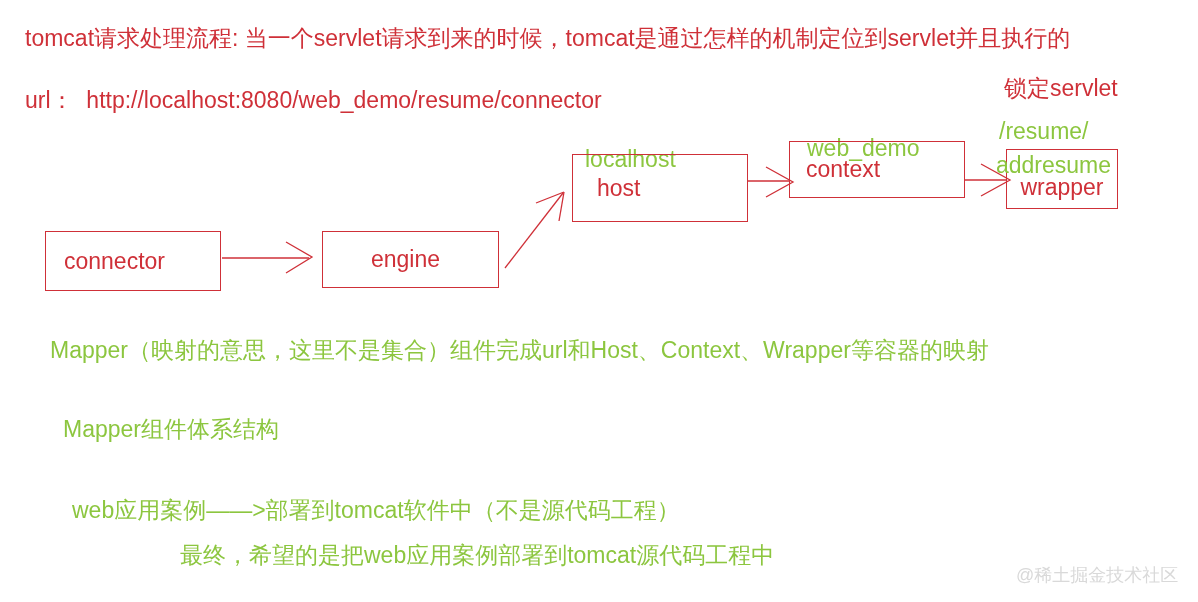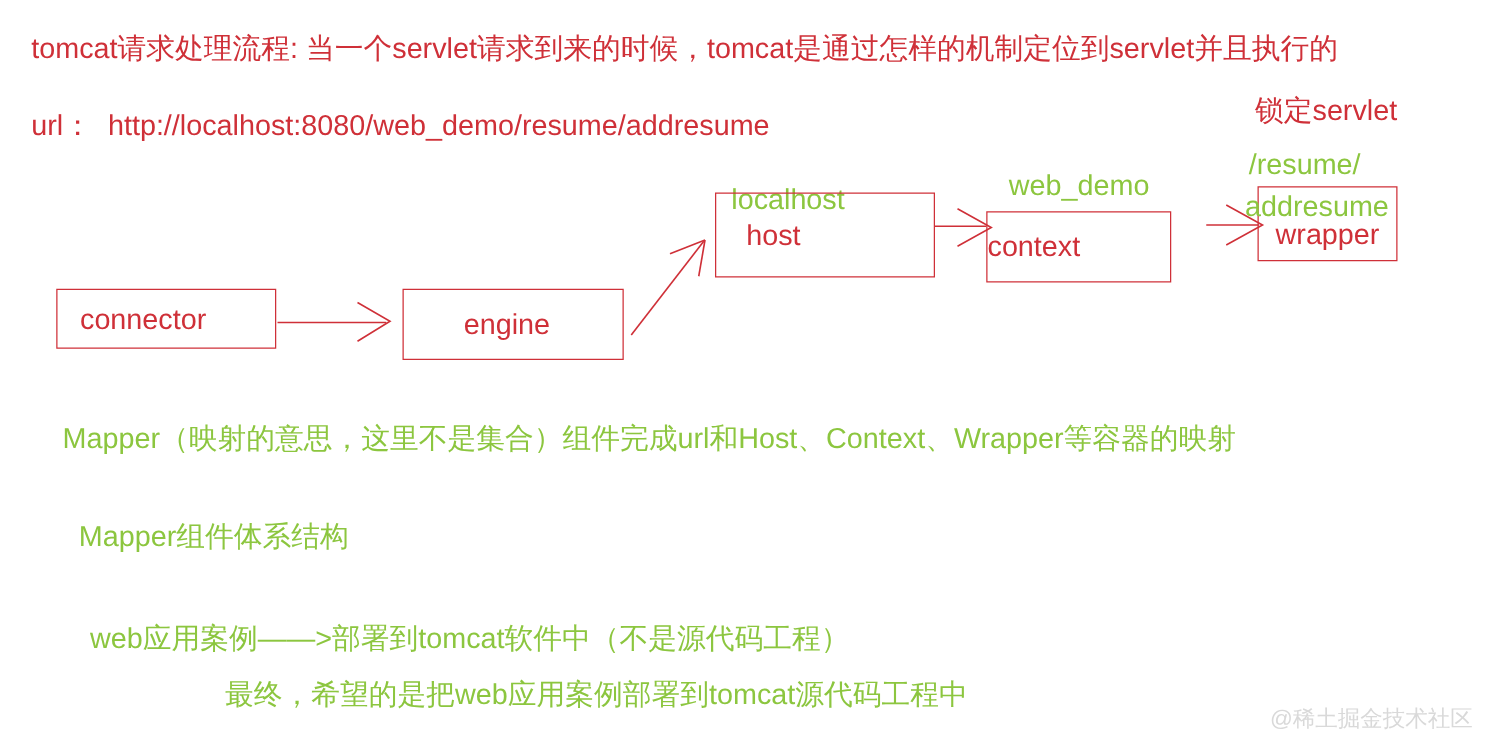--- a/index.html
+++ b/index.html
@@ -39,24 +39,24 @@
   .box {
     position: absolute;
     border: 1.5px solid var(--red);
     color: var(--red);
     font-size: 23px;
     display: flex;
     align-items: center;
     background: transparent;
     z-index: 2;
   }
-  .box-connector { left: 45px;   top: 231px; width: 176px; height: 48px; padding-left: 18px; }
+  .box-connector { left: 45px;   top: 231px; width: 176px; height: 60px; padding-left: 18px; }
   .box-engine    { left: 322px;  top: 231px; width: 177px; height: 57px; padding-left: 48px; }
   .box-host      { left: 572px;  top: 154px; width: 176px; height: 68px; padding-left: 24px; }
-  .box-context   { left: 789px;  top: 169px; width: 148px; height: 57px; }
+  .box-context   { left: 789px;  top: 141px; width: 176px; height: 57px; padding-left: 16px; }
   .box-wrapper   { left: 1006px; top: 149px; width: 112px; height: 60px;
                    align-items: flex-end; justify-content: center; padding-bottom: 7px; }
 
   .mapper-note      { left: 50px;  top: 336px; }
   .mapper-structure { left: 63px;  top: 415px; }
   .deploy-note      { left: 72px;  top: 496px; }
   .deploy-final     { left: 180px; top: 541px; }
 
   .watermark {
     left: 1016px; top: 564px;
@@ -96,21 +96,21 @@
       <path d="M748,181 L789,181"></path>
       <path d="M766,167 L793,182 L766,197"></path>
     </g>
     <g>
       <path d="M965,180 L1007,180"></path>
       <path d="M981,164 L1010,180 L981,196"></path>
     </g>
   </svg>
 
   <div class="t red title">tomcat请求处理流程: 当一个servlet请求到来的时候，tomcat是通过怎样的机制定位到servlet并且执行的</div>
-  <div class="t red url-line">url：  http://localhost:8080/web_demo/resume/addresume</div>
+  <div class="t red url-line">url：  http://localhost:8080/web_demo/resume/connector</div>
   <div class="t red lock-servlet">锁定servlet</div>
 
   <div class="t green lbl-localhost">localhost</div>
   <div class="t green lbl-webdemo">web_demo</div>
   <div class="t green lbl-resume">/resume/</div>
   <div class="t green lbl-addresume">addresume</div>
 
   <div class="box box-connector">
     <span>connector</span>
   </div>

